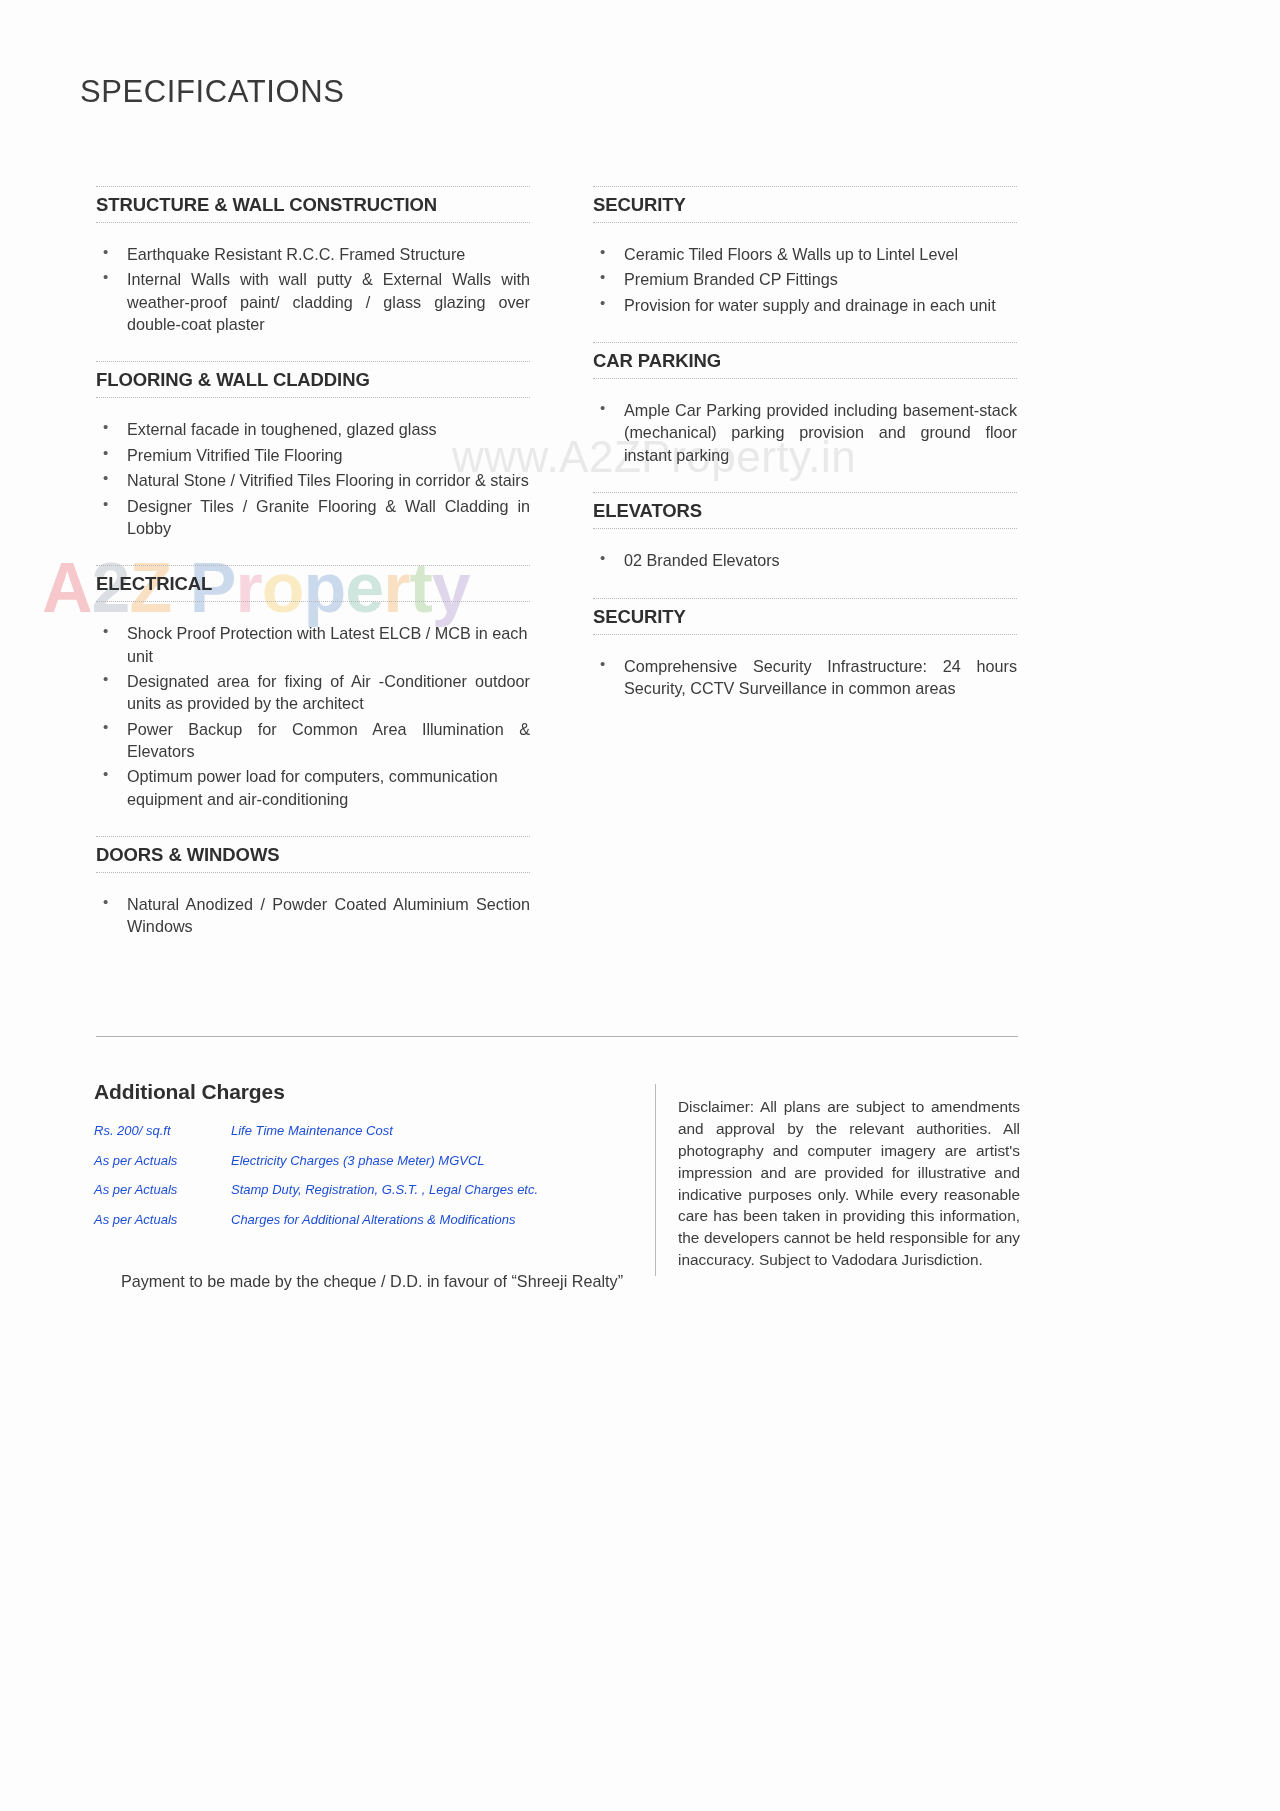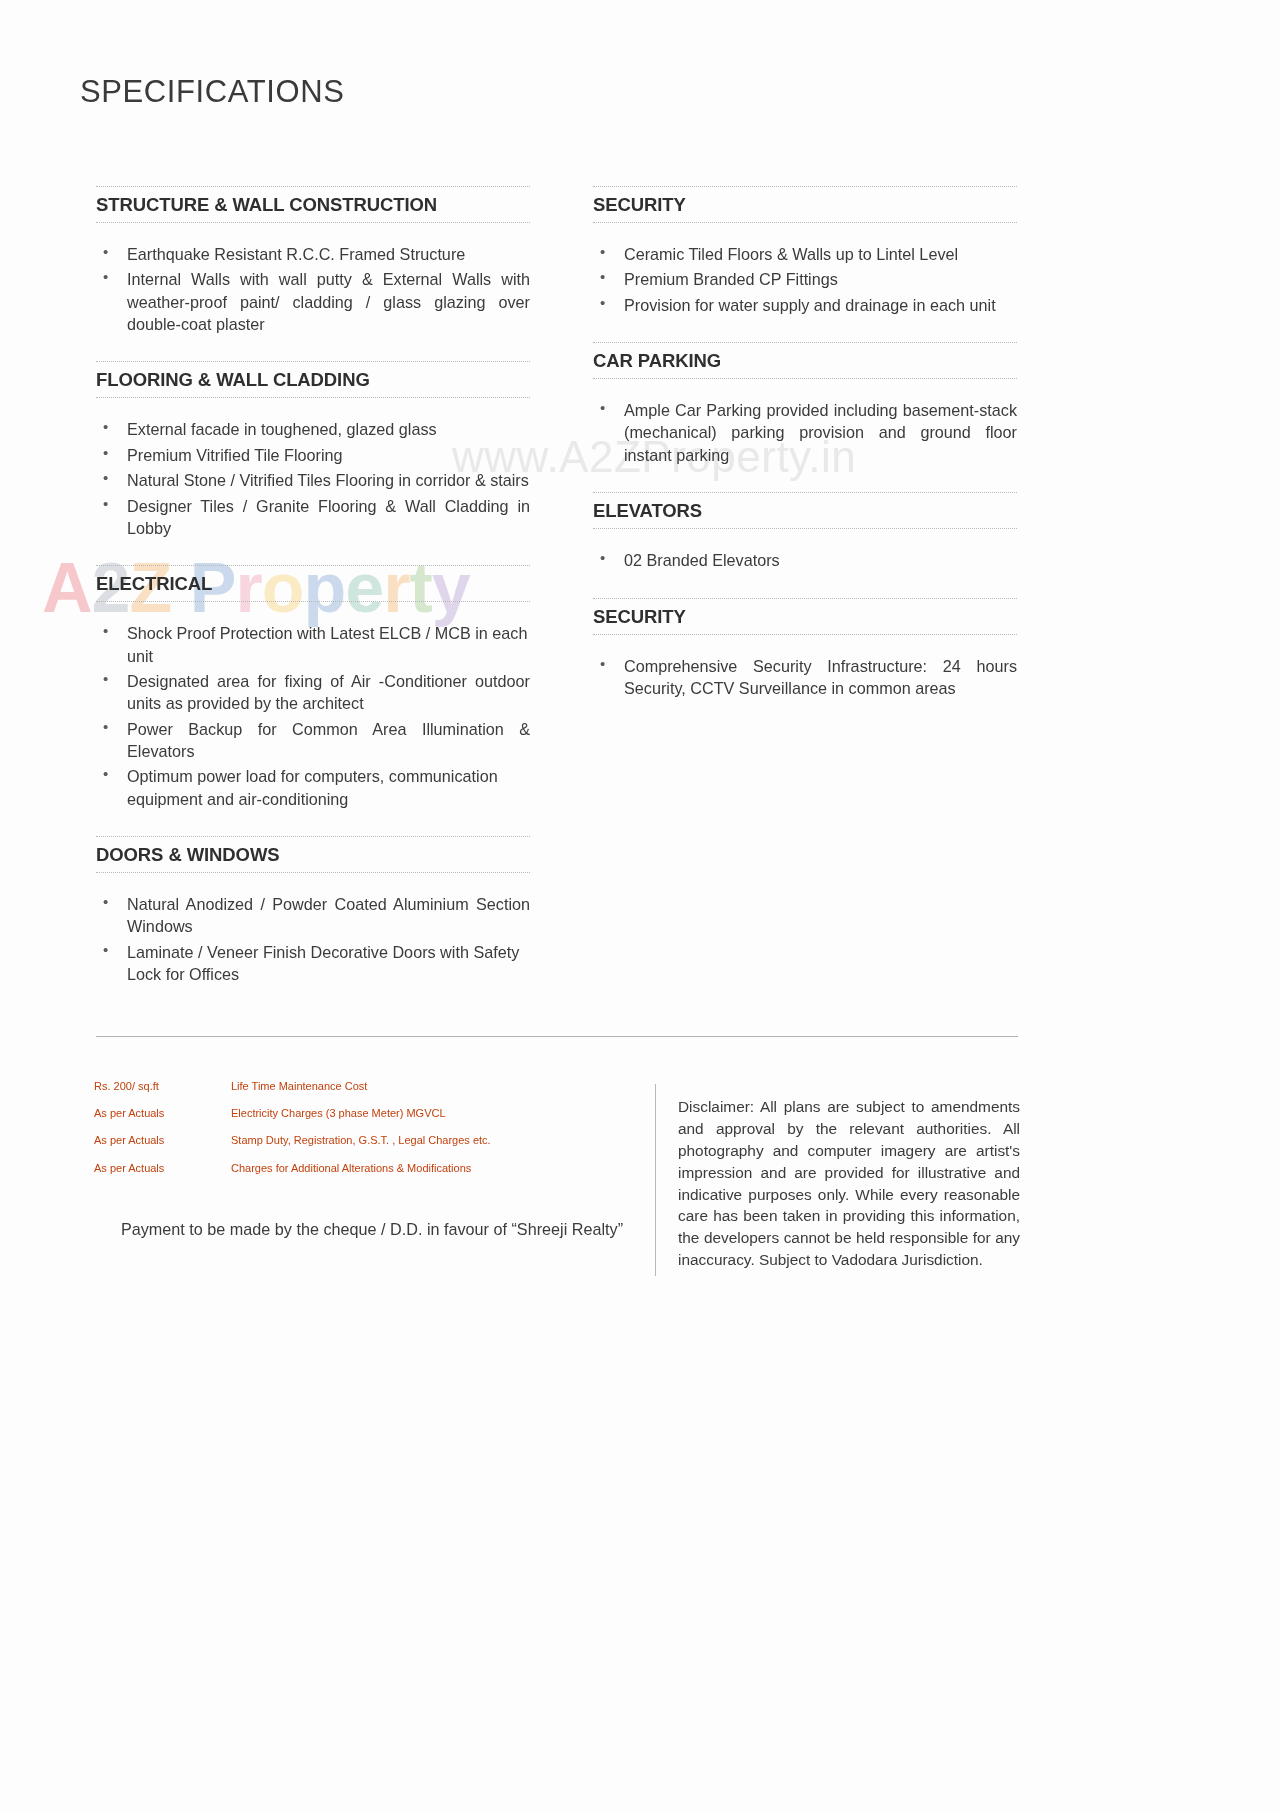--- a/index.html
+++ b/index.html
@@ -156,25 +156,26 @@
     font-weight: bold;
     color: #2f2f2f;
     margin-bottom: 19px;
     letter-spacing: -0.1px;
   }
   table.charges {
     border-collapse: collapse;
     width: 100%;
   }
   table.charges td {
-    font-size: 11px;
-    color: #c2410c;
+    font-size: 13px;
+    color: #1d4ed8;
     padding: 0 0 14px 0;
     vertical-align: top;
     line-height: 1.2;
+    font-style: italic;
   }
   table.charges td.amt { width: 137px; white-space: nowrap; }
   .pay-note {
     margin-top: 30px;
     font-size: 16.2px;
     color: #3b3b3b;
     line-height: 1.3;
     text-align: center;
   }
 
@@ -241,21 +242,20 @@
           <li>Designated area for fixing of Air -Conditioner outdoor units as provided by the architect</li>
           <li>Power Backup for Common Area Illumination &amp; Elevators</li>
           <li class="nojust">Optimum power load for computers, communication equipment and air-conditioning</li>
         </ul>
       </div>
 
       <div class="section">
         <div class="sec-head">DOORS &amp; WINDOWS</div>
         <ul class="bullets">
           <li>Natural Anodized / Powder Coated Aluminium Section Windows</li>
-          <li class="nojust">Laminate / Veneer Finish Decorative Doors with Safety Lock for Offices</li>
         </ul>
       </div>
 
     </div>
 
     <div class="col-right">
 
       <div class="section">
         <div class="sec-head">SECURITY</div>
         <ul class="bullets">
@@ -287,20 +287,21 @@
       </div>
 
     </div>
   </div>
 
   <div class="hr-main"></div>
 
   <div class="footer">
 
     <div class="foot-left">
+      <div class="foot-title">Additional Charges</div>
       <table class="charges">
         <tbody>
           <tr>
             <td class="amt">Rs. 200/ sq.ft</td>
             <td>Life Time Maintenance Cost</td>
           </tr>
           <tr>
             <td class="amt">As per Actuals</td>
             <td>Electricity Charges (3 phase Meter) MGVCL</td>
           </tr>

